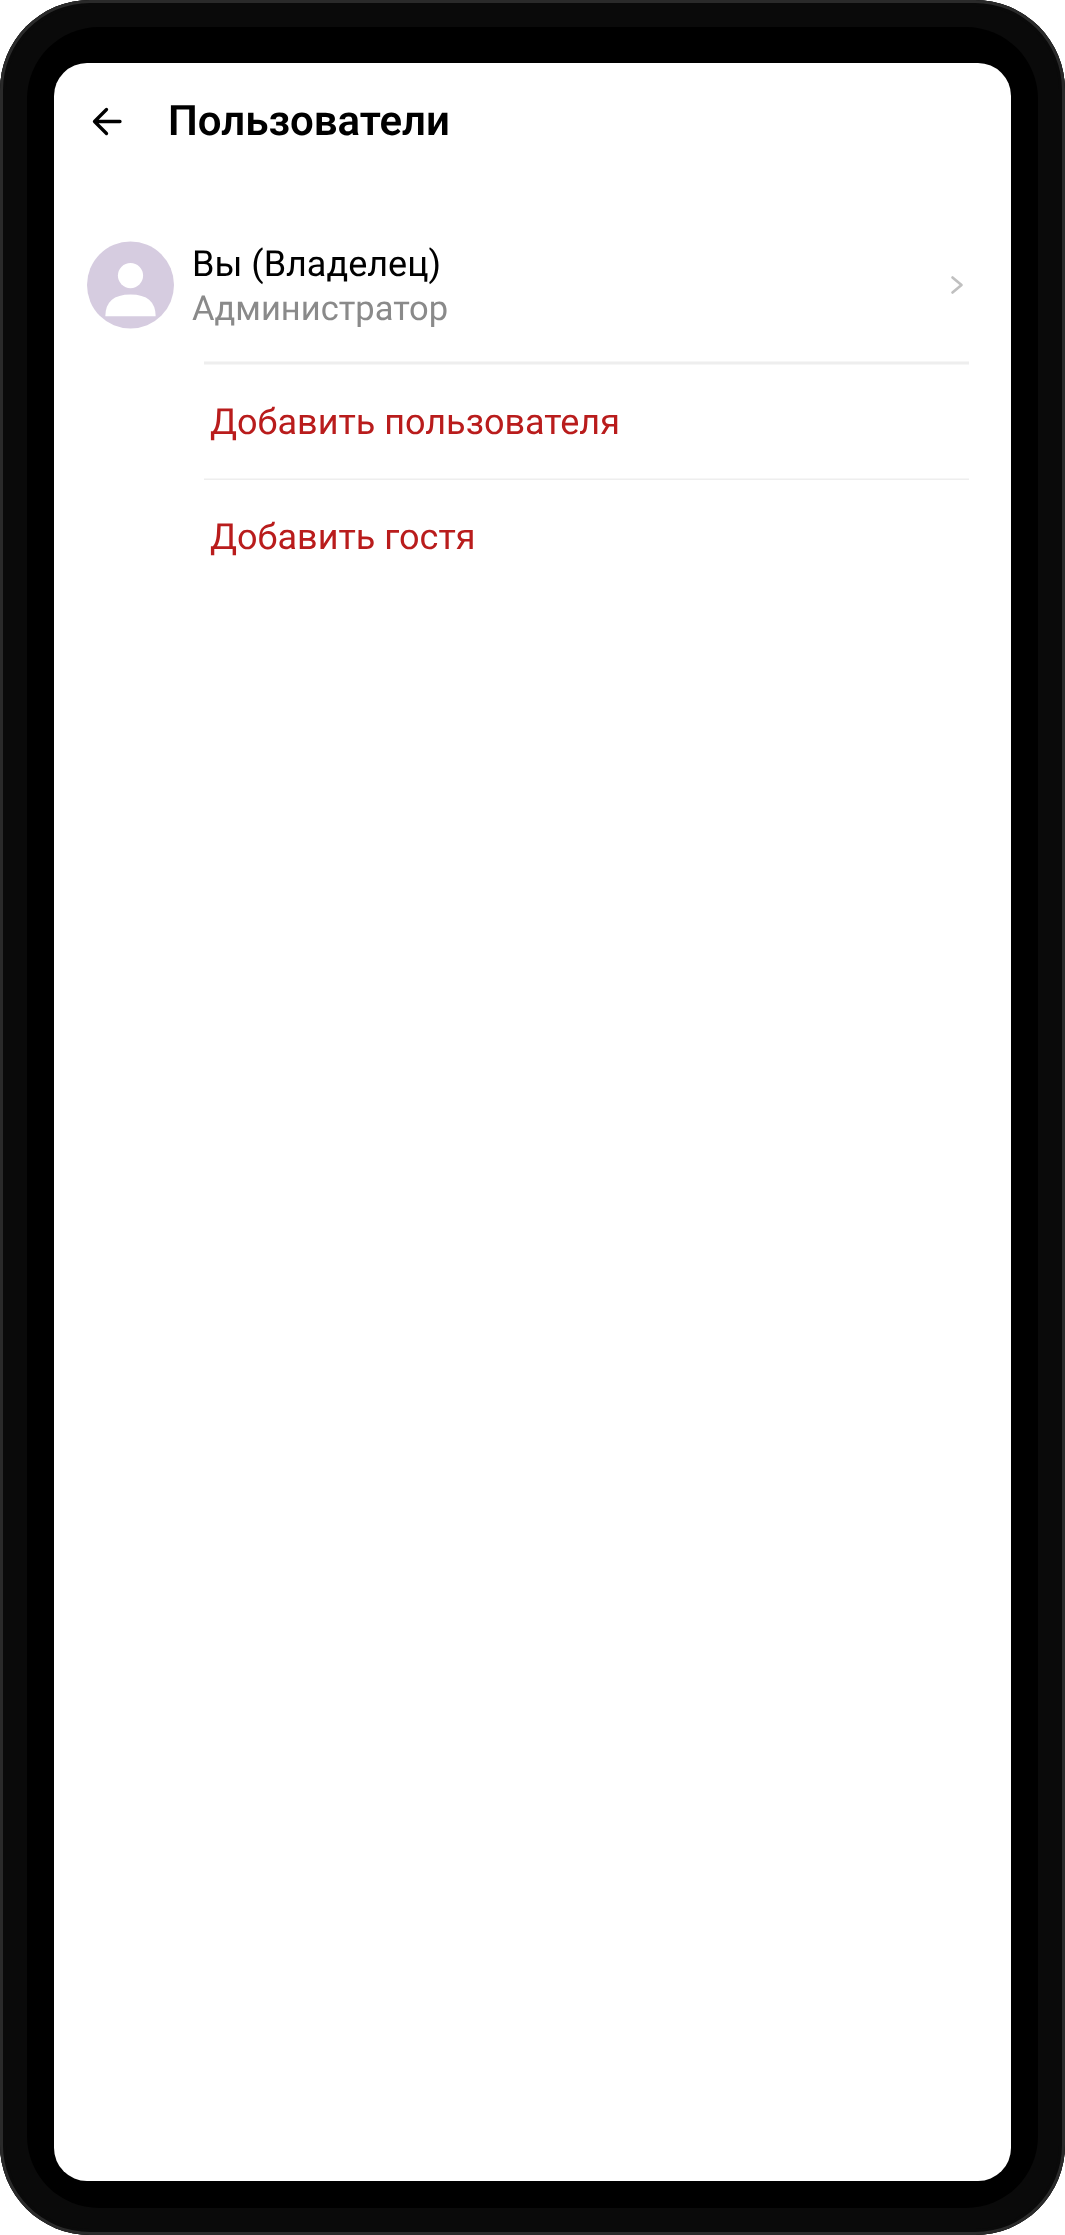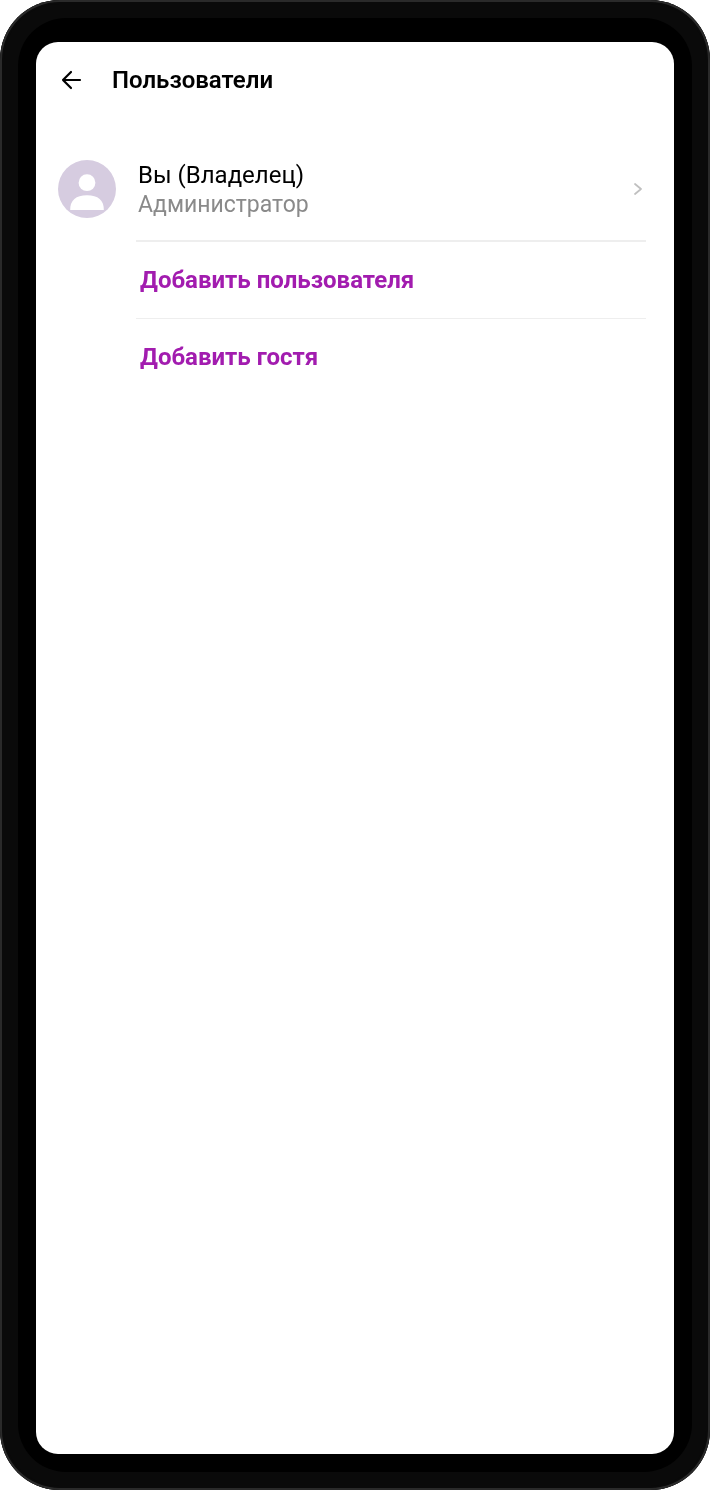--- a/index.html
+++ b/index.html
@@ -49,33 +49,33 @@
     }
     .back-arrow {
       width: 32px;
       height: 32px;
       display: flex;
       align-items: center;
       justify-content: center;
       cursor: pointer;
     }
     .page-title {
-      font-size: 24px;
+      font-size: 28px;
       font-weight: 600;
       color: #000;
     }
     .content {
       flex: 1;
       padding-top: 30px;
     }
     .user-row {
       display: flex;
       align-items: center;
       padding: 16px 28px 22px 22px;
-      gap: 22px;
+      gap: 12px;
       cursor: pointer;
       position: relative;
     }
     .avatar {
       width: 58px;
       height: 58px;
       border-radius: 50%;
       display: flex;
       align-items: center;
       justify-content: center;
@@ -117,22 +117,22 @@
       background: #eeeeee;
       margin-left: 100px;
       margin-right: 28px;
     }
     .action-row {
       padding: 24px 28px 24px 104px;
       cursor: pointer;
     }
     .action-label {
       font-size: 24px;
-      font-weight: 700;
-      color: #a21caf;
+      font-weight: 400;
+      color: #b91c1c;
     }
   </style>
 </head>
 <body>
 
 <div class="device-frame">
 
   <div class="device-inner-frame">
     <div class="screen">
 

